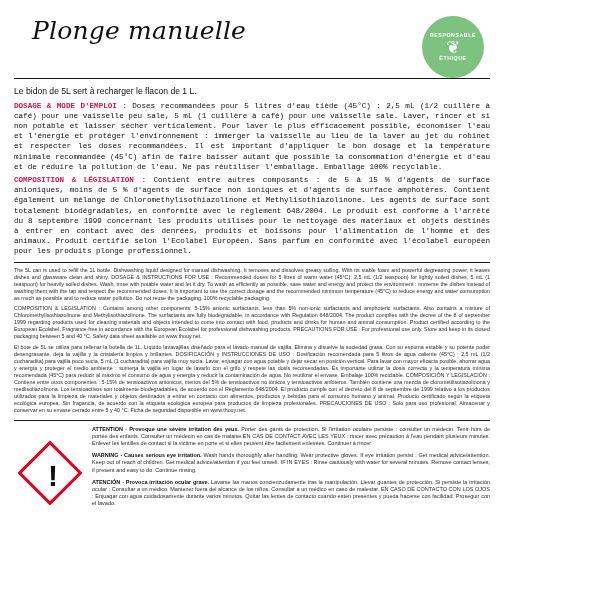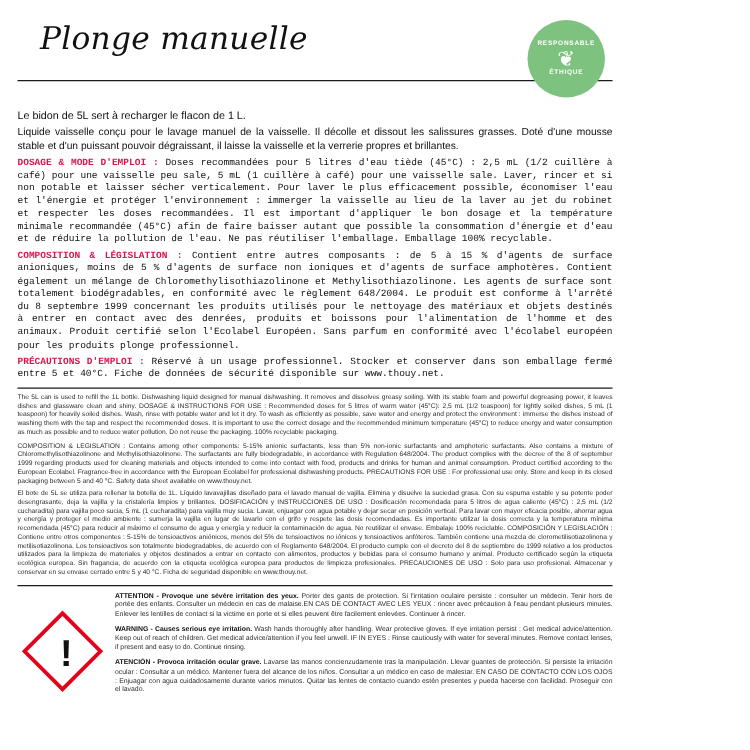--- a/index.html
+++ b/index.html
@@ -61,23 +61,23 @@
     line-height: 15px;
     margin: 1px 0 1px 0;
   }
   .eco-badge .eco-bottom {
     font-size: 5.2px;
     letter-spacing: 0.6px;
     font-weight: 700;
   }
   
   .content {
-    margin-top: 2px;
+    margin-top: 16px;
     border-top: 1px solid #1a1a1a;
-    padding-top: 22px;
+    padding-top: 7px;
   }
   .fr-block {
     font-size: 7.6px;
     line-height: 10.2px;
     text-align: justify;
     color: #111;
   }
   .fr-lead {
     font-size: 8.6px;
     line-height: 11.6px;
@@ -175,27 +175,25 @@
       <div class="eco-top">RESPONSABLE</div>
       <div class="eco-leaf">❦</div>
       <div class="eco-bottom">ÉTHIQUE</div>
     </div>
   </div>
 
   <div class="content">
 
     <div class="fr-block">
       <div class="fr-lead">Le bidon de 5L sert à recharger le flacon de 1 L.</div>
-      <div class="fr-lead small">Liquide vaisselle conçu pour le lavage manuel de la vaisselle. Il décolle et dissout les salissures grasses. Doté d'une mousse stable et d'un puissant pouvoir dégraissant, il laisse la vaisselle et la verrerie propres et brillantes.</div>
 
       <p class="fr-para"><span class="sec-label">DOSAGE &amp; MODE D'EMPLOI :</span><span> Doses recommandées pour 5 litres d'eau tiède (45°C) : 2,5 mL (1/2 cuillère à café) pour une vaisselle peu sale, 5 mL (1 cuillère à café) pour une vaisselle sale. Laver, rincer et si non potable et laisser sécher verticalement. Pour laver le plus efficacement possible, économiser l'eau et l'énergie et protéger l'environnement : immerger la vaisselle au lieu de la laver au jet du robinet et respecter les doses recommandées. Il est important d'appliquer le bon dosage et la température minimale recommandée (45°C) afin de faire baisser autant que possible la consommation d'énergie et d'eau et de réduire la pollution de l'eau. Ne pas réutiliser l'emballage. Emballage 100% recyclable.</span></p>
 
       <p class="fr-para"><span class="sec-label">COMPOSITION &amp; LÉGISLATION :</span><span> Contient entre autres composants : de 5 à 15 % d'agents de surface anioniques, moins de 5 % d'agents de surface non ioniques et d'agents de surface amphotères. Contient également un mélange de Chloromethylisothiazolinone et Methylisothiazolinone. Les agents de surface sont totalement biodégradables, en conformité avec le règlement 648/2004. Le produit est conforme à l'arrêté du 8 septembre 1999 concernant les produits utilisés pour le nettoyage des matériaux et objets destinés à entrer en contact avec des denrées, produits et boissons pour l'alimentation de l'homme et des animaux. Produit certifié selon l'Ecolabel Européen. Sans parfum en conformité avec l'écolabel européen pour les produits plonge professionnel.</span></p>
 
-      <p class="fr-para"><span class="sec-label">PRÉCAUTIONS D'EMPLOI :</span><span> Réservé à un usage professionnel. Stocker et conserver dans son emballage fermé entre 5 et 40°C. Fiche de données de sécurité disponible sur www.thouy.net.</span></p>
     </div>
 
     <hr class="divider">
 
     <div class="ml-block">
       <p>The 5L can is used to refill the 1L bottle. Dishwashing liquid designed for manual dishwashing. It removes and dissolves greasy soiling. With its stable foam and powerful degreasing power, it leaves dishes and glassware clean and shiny. DOSAGE &amp; INSTRUCTIONS FOR USE : Recommended doses for 5 litres of warm water (45°C): 2,5 mL (1/2 teaspoon) for lightly soiled dishes, 5 mL (1 teaspoon) for heavily soiled dishes. Wash, rinse with potable water and let it dry. To wash as efficiently as possible, save water and energy and protect the environment : immerse the dishes instead of washing them with the tap and respect the recommended doses. It is important to use the correct dosage and the recommended minimum temperature (45°C) to reduce energy and water consumption as much as possible and to reduce water pollution. Do not reuse the packaging. 100% recyclable packaging.</p>
       <p>COMPOSITION &amp; LEGISLATION : Contains among other components: 5-15% anionic surfactants, less than 5% non-ionic surfactants and amphoteric surfactants. Also contains a mixture of Chloromethylisothiazolinone and Methylisothiazolinone. The surfactants are fully biodegradable, in accordance with Regulation 648/2004. The product complies with the decree of the 8 of september 1999 regarding products used for cleaning materials and objects intended to come into contact with food, products and drinks for human and animal consumption. Product certified according to the European Ecolabel. Fragrance-free in accordance with the European Ecolabel for professional dishwashing products. PRECAUTIONS FOR USE : For professional use only. Store and keep in its closed packaging between 5 and 40 °C. Safety data sheet available on www.thouy.net.</p>
       <p>El bote de 5L se utiliza para rellenar la botella de 1L. Líquido lavavajillas diseñado para el lavado manual de vajilla. Elimina y disuelve la suciedad grasa. Con su espuma estable y su potente poder desengrasante, deja la vajilla y la cristalería limpios y brillantes. DOSIFICACIÓN y INSTRUCCIONES DE USO : Dosificación recomendada para 5 litros de agua caliente (45°C) : 2,5 mL (1/2 cucharadita) para vajilla poco sucia, 5 mL (1 cucharadita) para vajilla muy sucia. Lavar, enjuagar con agua potable y dejar secar en posición vertical. Para lavar con mayor eficacia posible, ahorrar agua y energía y proteger el medio ambiente : sumerja la vajilla en lugar de lavarlo con el grifo y respete las dosis recomendadas. Es importante utilizar la dosis correcta y la temperatura mínima recomendada (45°C) para reducir al máximo el consumo de agua y energía y reducir la contaminación de agua. No reutilizar el envase. Embalaje 100% reciclable. COMPOSICIÓN Y LEGISLACIÓN : Contiene entre otros componentes : 5-15% de tensioactivos aniónicos, menos del 5% de tensioactivos no iónicos y tensioactivos anfóteros. También contiene una mezcla de clorometilisotiazolinona y metilisotiazolinona. Los tensioactivos son totalmente biodegradables, de acuerdo con el Reglamento 648/2004. El producto cumple con el decreto del 8 de septiembre de 1999 relativo a los productos utilizados para la limpieza de materiales y objetos destinados a entrar en contacto con alimentos, productos y bebidas para el consumo humano y animal. Producto certificado según la etiqueta ecológica europea. Sin fragancia, de acuerdo con la etiqueta ecológica europea para productos de limpieza profesionales. PRECAUCIONES DE USO : Solo para uso profesional. Almacenar y conservar en su envase cerrado entre 5 y 40 °C. Ficha de seguridad disponible en www.thouy.net.</p>
     </div>
 

